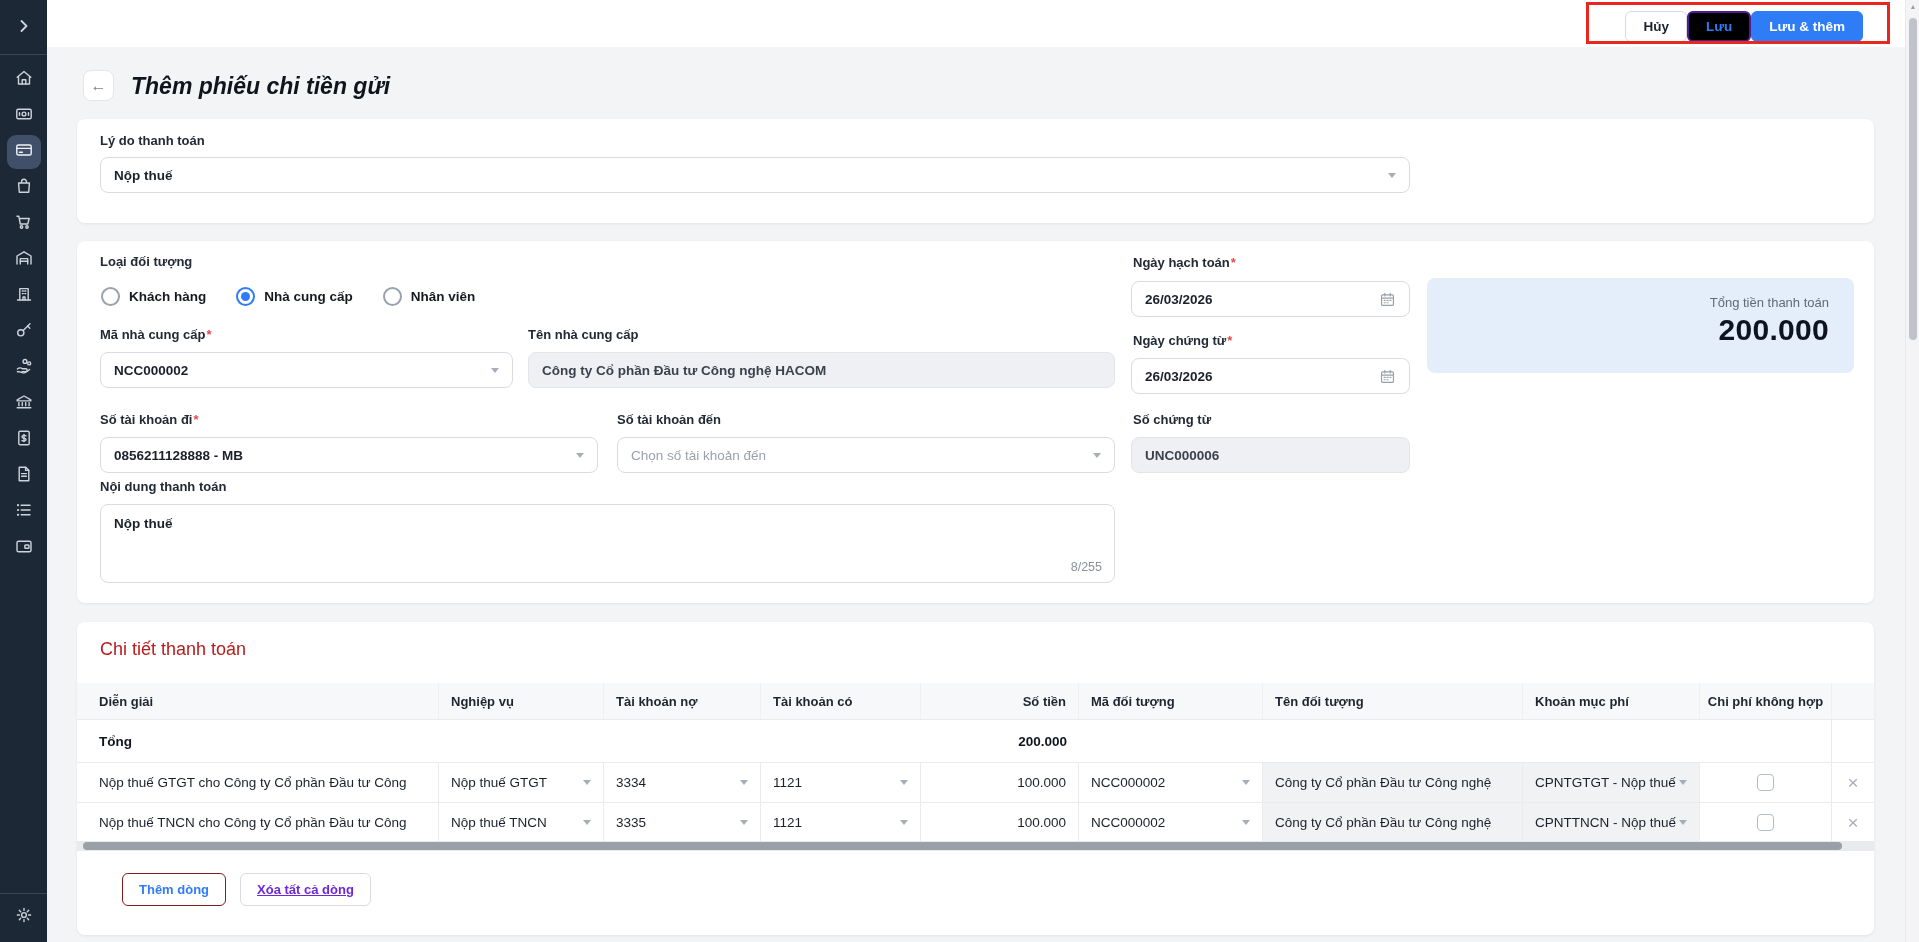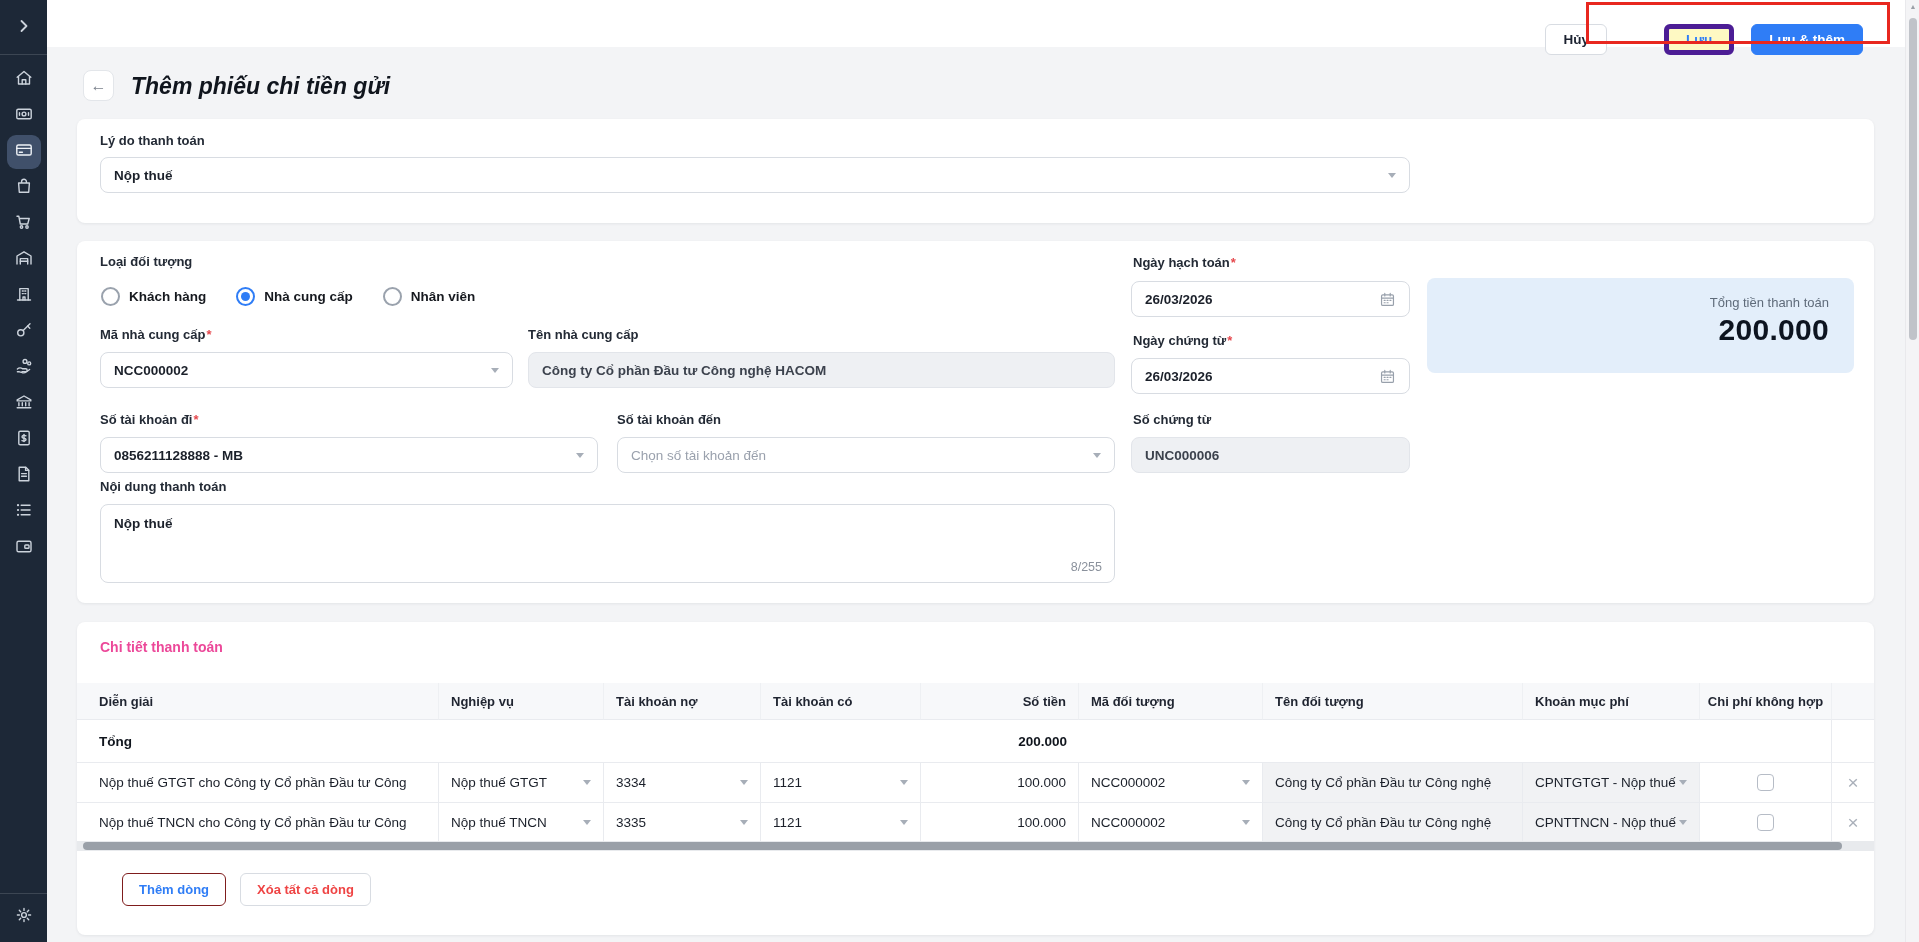--- a/index.html
+++ b/index.html
@@ -16,25 +16,25 @@
   .side-btn.active { background:#40506a; color:#eef2f7; }
   .side-collapse { margin-top:11px; margin-bottom:9px; }
   .side-divider { width:47px; height:0; border-top:1px solid rgba(255,255,255,.14); margin-bottom:8px; }
   .side-footer { margin-top:auto; width:100%; display:flex; flex-direction:column; align-items:center; }
   .side-footer .side-divider { margin-bottom:6px; }
   .side-footer .side-btn { margin-bottom:8px; }
   .sidebar svg { width:20px; height:20px; }
 
   
   .topbar { position:absolute; left:47px; top:0; width:1858px; height:47px; background:#fff; z-index:3; }
-  .topbar-actions { position:absolute; right:42px; top:24px; display:flex; gap:17px; }
+  .topbar-actions { position:absolute; right:42px; top:11px; display:flex; }
   .btn { height:31px; padding:0 17px; border-radius:6px; font-size:13.5px; font-weight:700;
     display:flex; align-items:center; justify-content:center; cursor:pointer; white-space:nowrap; }
   .btn-outline-gray { background:#fff; border:1px solid #d8dce2; color:#1c2230; }
-  .btn-outline-blue { background:#fef9c3; border:5px solid #4c1d95; color:#2f7df6;margin-left:40px; }
+  .btn-outline-blue { background:#000000; border:2px solid #4c1d95; color:#2f7df6; }
   .btn-solid-blue  { background:#2f7df6; border:1px solid #2f7df6; color:#fff; }
   .annotation-box { position:absolute; left:1586px; top:2px; width:304px; height:42px;
     border:3px solid #e8271f; z-index:9; pointer-events:none; }
 
   
   .vscroll { position:absolute; right:0; top:0; width:14px; height:100%;
     background:#f4f4f6; border-left:1px solid #e9e9ec; z-index:8; }
   .vscroll .arrow { position:absolute; top:3px; left:0; width:14px; text-align:center;
     font-size:7px; color:#9aa0a8; }
   .vscroll .thumb { position:absolute; top:18px; left:3px; width:8px; height:322px;
@@ -80,21 +80,21 @@
     border:1px solid #d8dce2; border-radius:8px; padding:11px 13px; font-size:13.5px; font-weight:600; }
   .char-count { position:absolute; right:12px; bottom:8px; font-size:12.5px; font-weight:500; color:#8a919c; }
 
   
   .summary { position:absolute; left:1350px; top:37px; width:427px; height:95px; background:#e3eefa;
     border-radius:8px; padding:17px 25px; text-align:right; }
   .summary-label { font-size:13px; font-weight:500; color:#5f6b7a; }
   .summary-value { font-size:30px; font-weight:700; color:#0d1420; margin-top:3px; letter-spacing:.3px; }
 
   
-  .detail-title { position:absolute; left:23px; top:17px; font-size:14px; font-weight:700; color:#ec4899; }
+  .detail-title { position:absolute; left:23px; top:17px; font-size:18px; font-weight:400; color:#b91c1c; }
   .tbl { position:absolute; left:0; top:61px; width:1797px; }
   .trow { display:flex; width:1797px; }
   .tcell { flex:0 0 auto; display:flex; align-items:center; padding:0 12px; font-size:13.5px;
     overflow:hidden; white-space:nowrap; border-bottom:1px solid #e9ebef; }
   .c0{width:362px; padding-left:22px;} .c1{width:165px;} .c2{width:157px;} .c3{width:160px;}
   .c4{width:158px; justify-content:flex-end;} .c5{width:184px;} .c6{width:260px;}
   .c7{width:177px;} .c8{width:132px; justify-content:center;} .c9{width:42px; justify-content:center;}
   .thead .tcell { height:37px; background:#f7f8fa; font-size:13px; font-weight:600; color:#1f2430;
     border-right:1px solid #eef0f3; }
   .thead .tcell.c9 { border-right:none; }
@@ -107,21 +107,21 @@
   .checkbox { width:17px; height:17px; border:1.5px solid #b6bcc6; border-radius:4px; background:#fff; cursor:pointer; }
   .row-del { color:#aab0ba; font-size:19px; line-height:1; cursor:pointer; font-weight:400; }
 
   .hscroll { position:absolute; left:0; top:219px; width:1797px; height:10px; background:#e8eaed; }
   .hscroll .thumb { position:absolute; left:6px; top:1px; width:1759px; height:8px; background:#9aa0a8; border-radius:4px; }
 
   .tbl-actions { position:absolute; left:45px; top:251px; display:flex; gap:14px; }
   .btn-sm { height:33px; padding:0 16px; border-radius:6px; font-size:13px; font-weight:600;
     background:#fff; display:flex; align-items:center; cursor:pointer; }
   .btn-add { border:1px solid #7f1d1d; color:#2f7df6; }
-  .btn-clear { border:1px solid #d8dce2; color:#ef4444; }
+  .btn-clear { border:1px solid #d8dce2; color:#6d28d9;text-decoration:underline; }
 </style>
 </head>
 <body>
 
 <nav class="sidebar">
   <div class="side-btn side-collapse">
     <span>
       <svg viewBox="0 0 20 20" fill="none" stroke="currentColor" stroke-width="1.8" stroke-linecap="round" stroke-linejoin="round">
           <path d="M7.5 5l5 5-5 5"></path>
         </svg>

